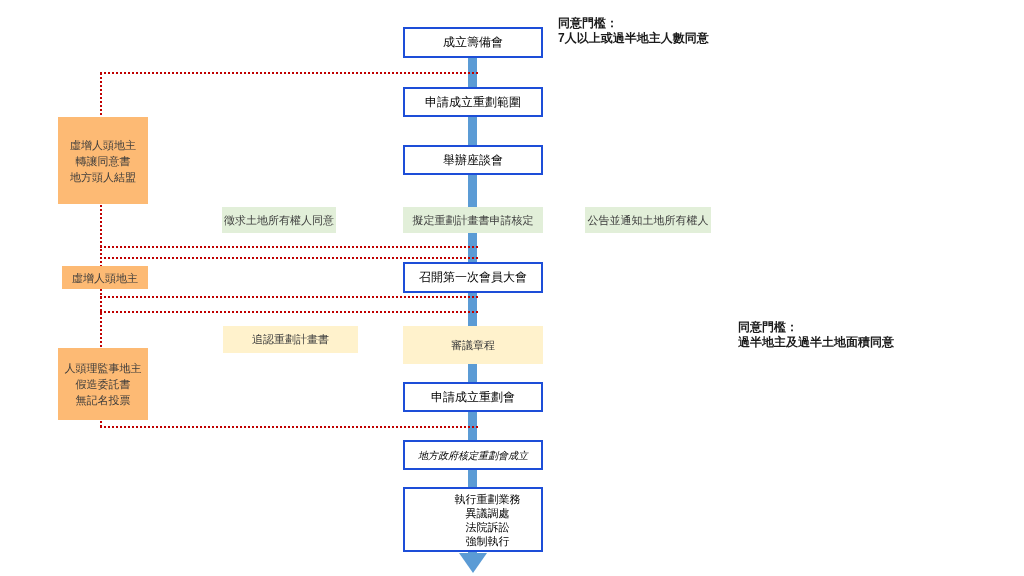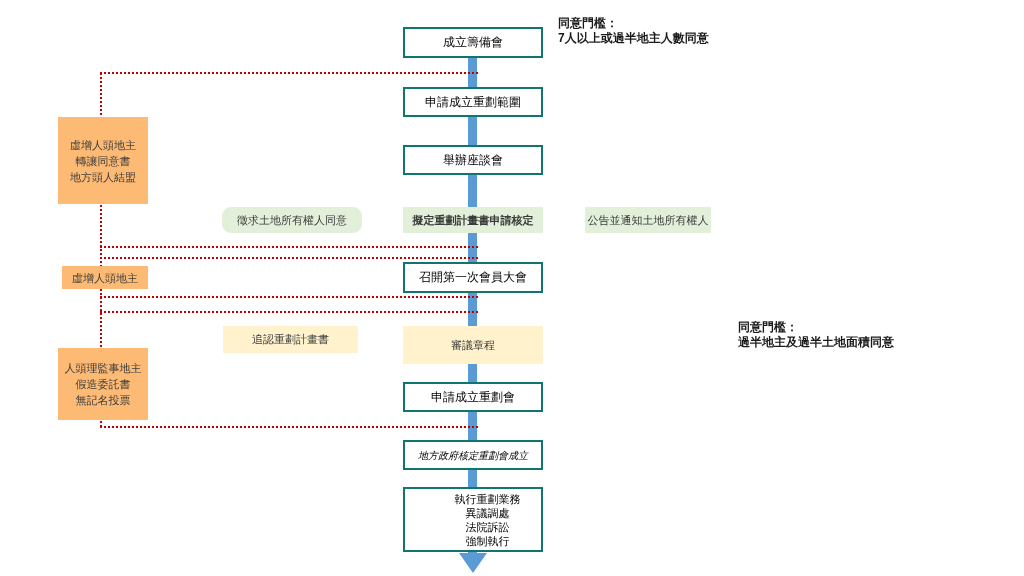--- a/index.html
+++ b/index.html
@@ -8,21 +8,21 @@
     font-family:"Liberation Sans",sans-serif;color:#000;
   }
   
   .flow-bar{position:absolute;left:468px;top:57px;width:9px;height:497px;background:#5b9bd5;z-index:1;}
   .flow-arrowhead{position:absolute;left:459px;top:553px;width:28px;height:20px;background:#5b9bd5;
     clip-path:polygon(0 0,100% 0,50% 100%);z-index:1;}
   
   .dot-h{position:absolute;height:0;border-top:2px dotted #c00000;z-index:2;}
   .dot-v{position:absolute;width:0;border-left:2px dotted #c00000;z-index:2;}
   
-  .box{position:absolute;left:403px;width:140px;background:#ffffff;border:2px solid #0f766e;
+  .box{position:absolute;left:403px;width:140px;background:#ffffff;border:2px solid #1d4ed8;
     display:flex;align-items:center;justify-content:center;flex-direction:column;
     font-size:12px;line-height:15px;text-align:center;z-index:3;box-sizing:border-box;}
   
   .side{position:absolute;display:flex;align-items:center;justify-content:center;
     font-size:11px;color:#3b3b3b;text-align:center;z-index:3;box-sizing:border-box;}
   .side.green{background:#e2efd9;}
   .side.yellow{background:#fff2cc;}
   
   .note{position:absolute;background:#fdba74;display:flex;flex-direction:column;align-items:center;
     justify-content:center;font-size:11px;line-height:16px;color:#3b3b3b;text-align:center;z-index:3;box-sizing:border-box;}
@@ -78,24 +78,24 @@
   <div class="box" style="top:440px;height:30px;font-size:10px;font-style:italic;">
     <div>地方政府核定重劃會成立</div>
   </div>
   <div class="box" style="top:487px;height:65px;font-size:11px;line-height:14px;padding-left:29px;">
     <div>執行重劃業務</div>
     <div>異議調處</div>
     <div>法院訴訟</div>
     <div>強制執行</div>
   </div>
 
-  <div class="side green" style="left:222px;top:207px;width:140px;height:26px;border-radius:9px;">
+  <div class="side green" style="left:222px;top:207px;width:114px;height:26px;">
     <span>徵求土地所有權人同意</span>
   </div>
-  <div class="side green" style="left:403px;top:207px;width:140px;height:26px;font-weight:bold;">
+  <div class="side green" style="left:403px;top:207px;width:140px;height:26px;">
     <span>擬定重劃計畫書申請核定</span>
   </div>
   <div class="side green" style="left:585px;top:207px;width:126px;height:26px;">
     <span>公告並通知土地所有權人</span>
   </div>
 
   <div class="side yellow" style="left:223px;top:326px;width:135px;height:27px;">
     <span>追認重劃計畫書</span>
   </div>
   <div class="side yellow" style="left:403px;top:326px;width:140px;height:38px;">

